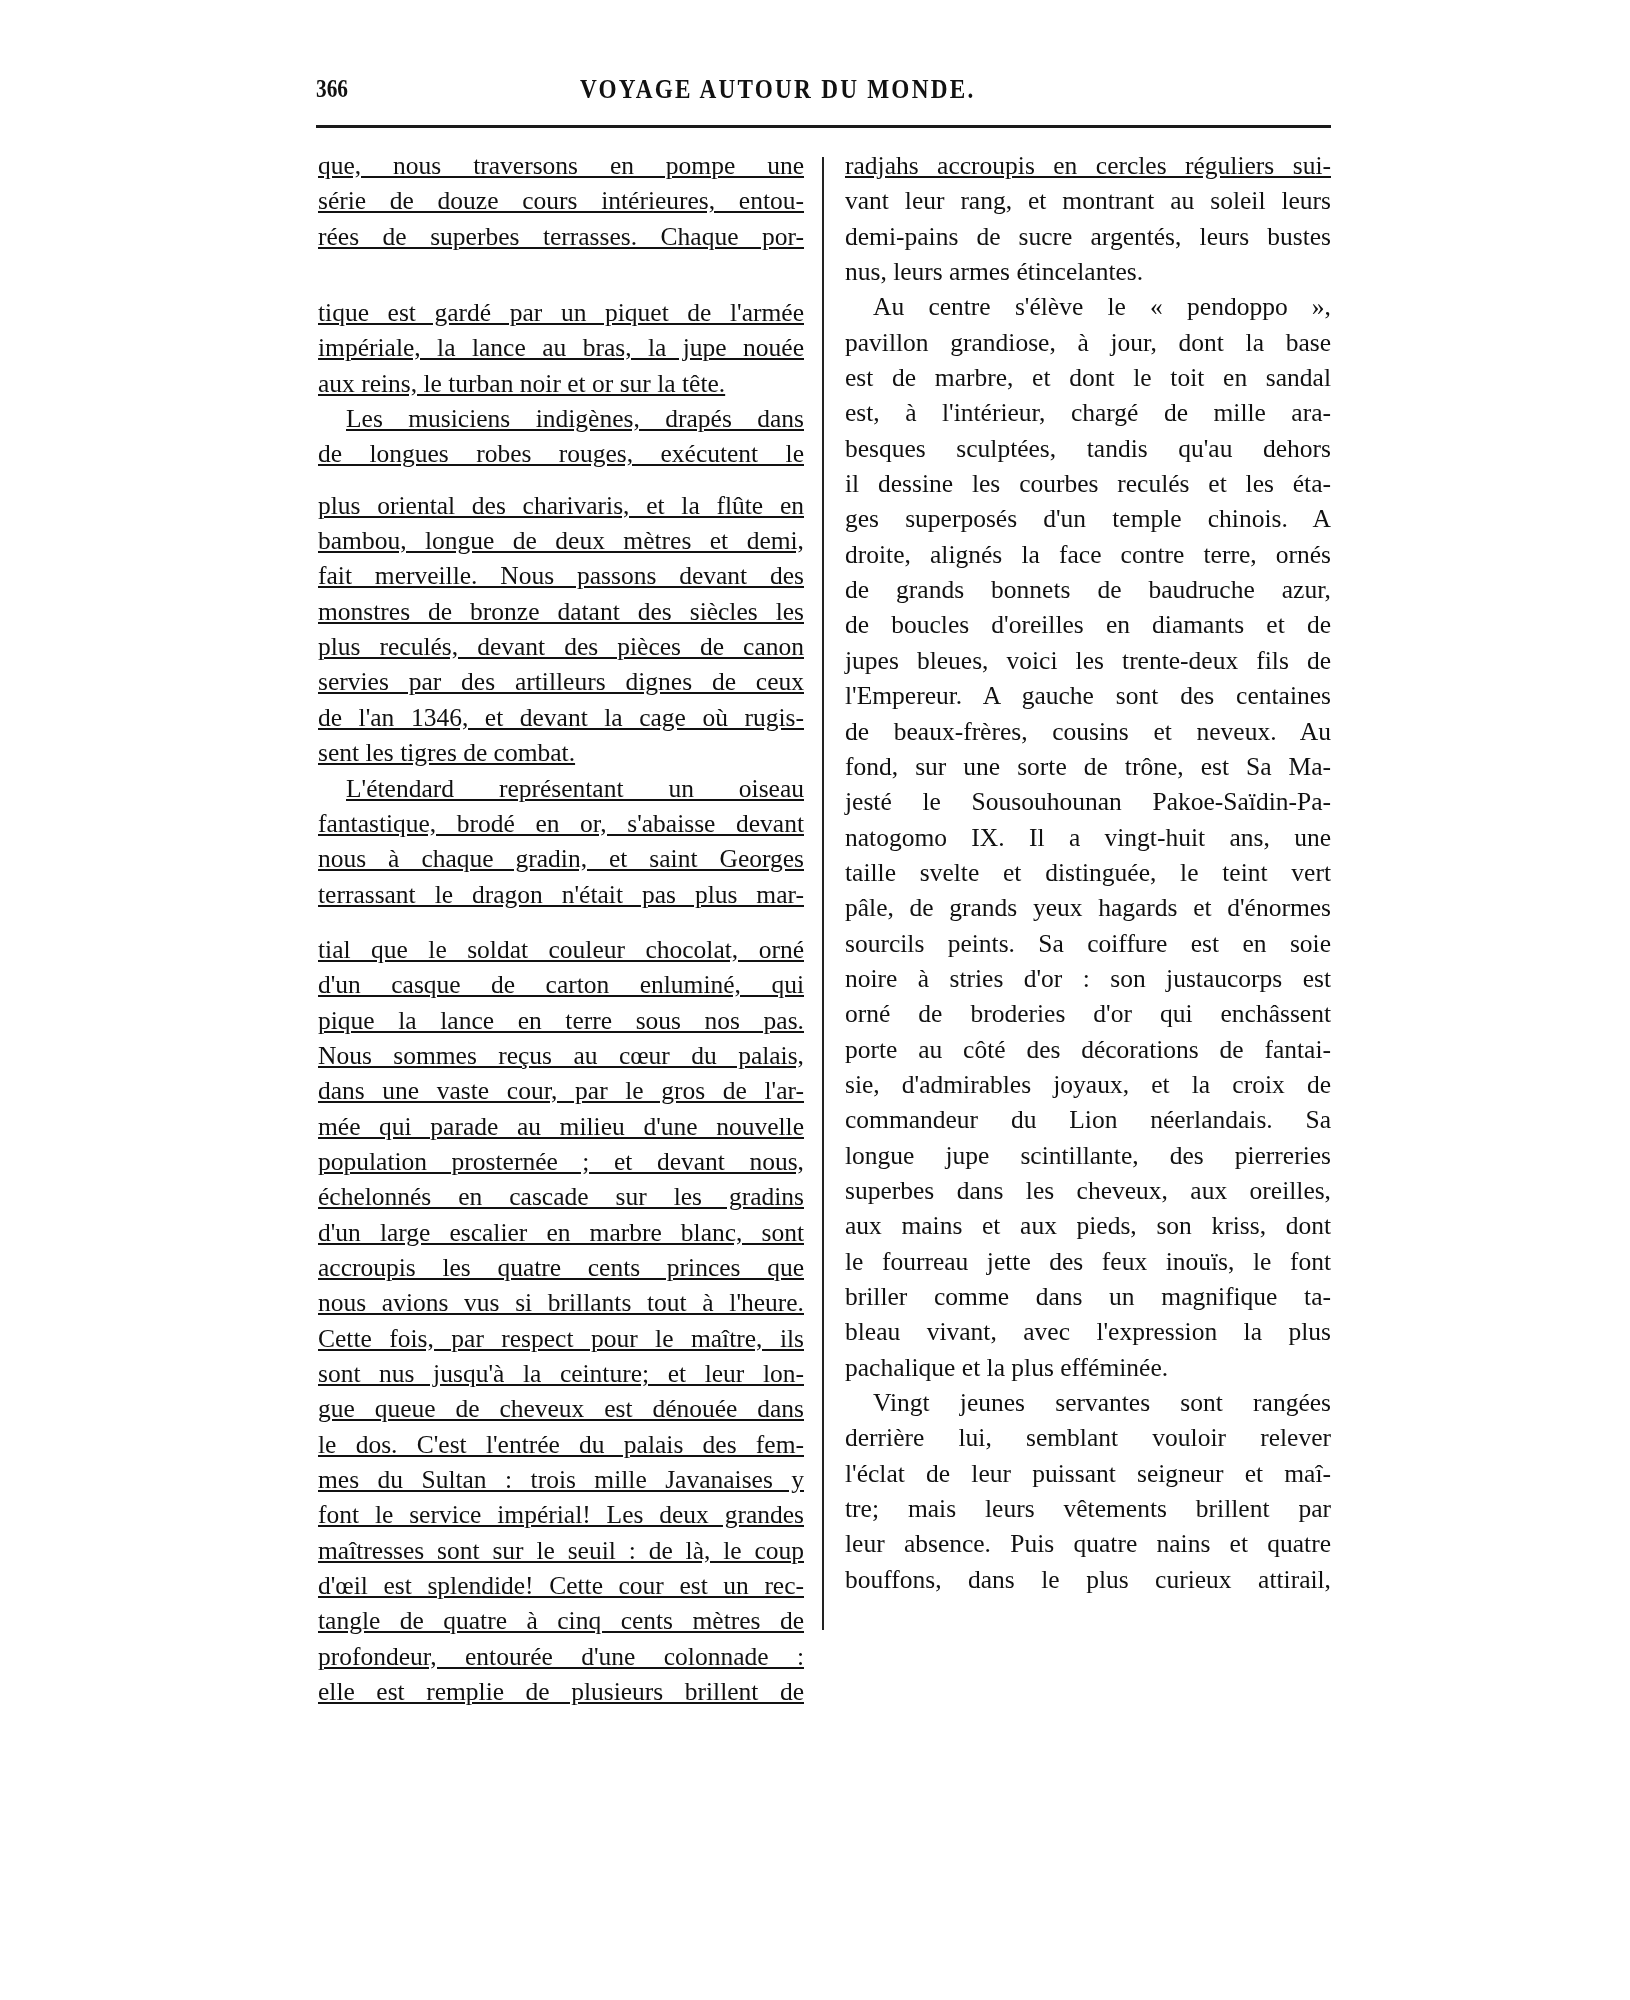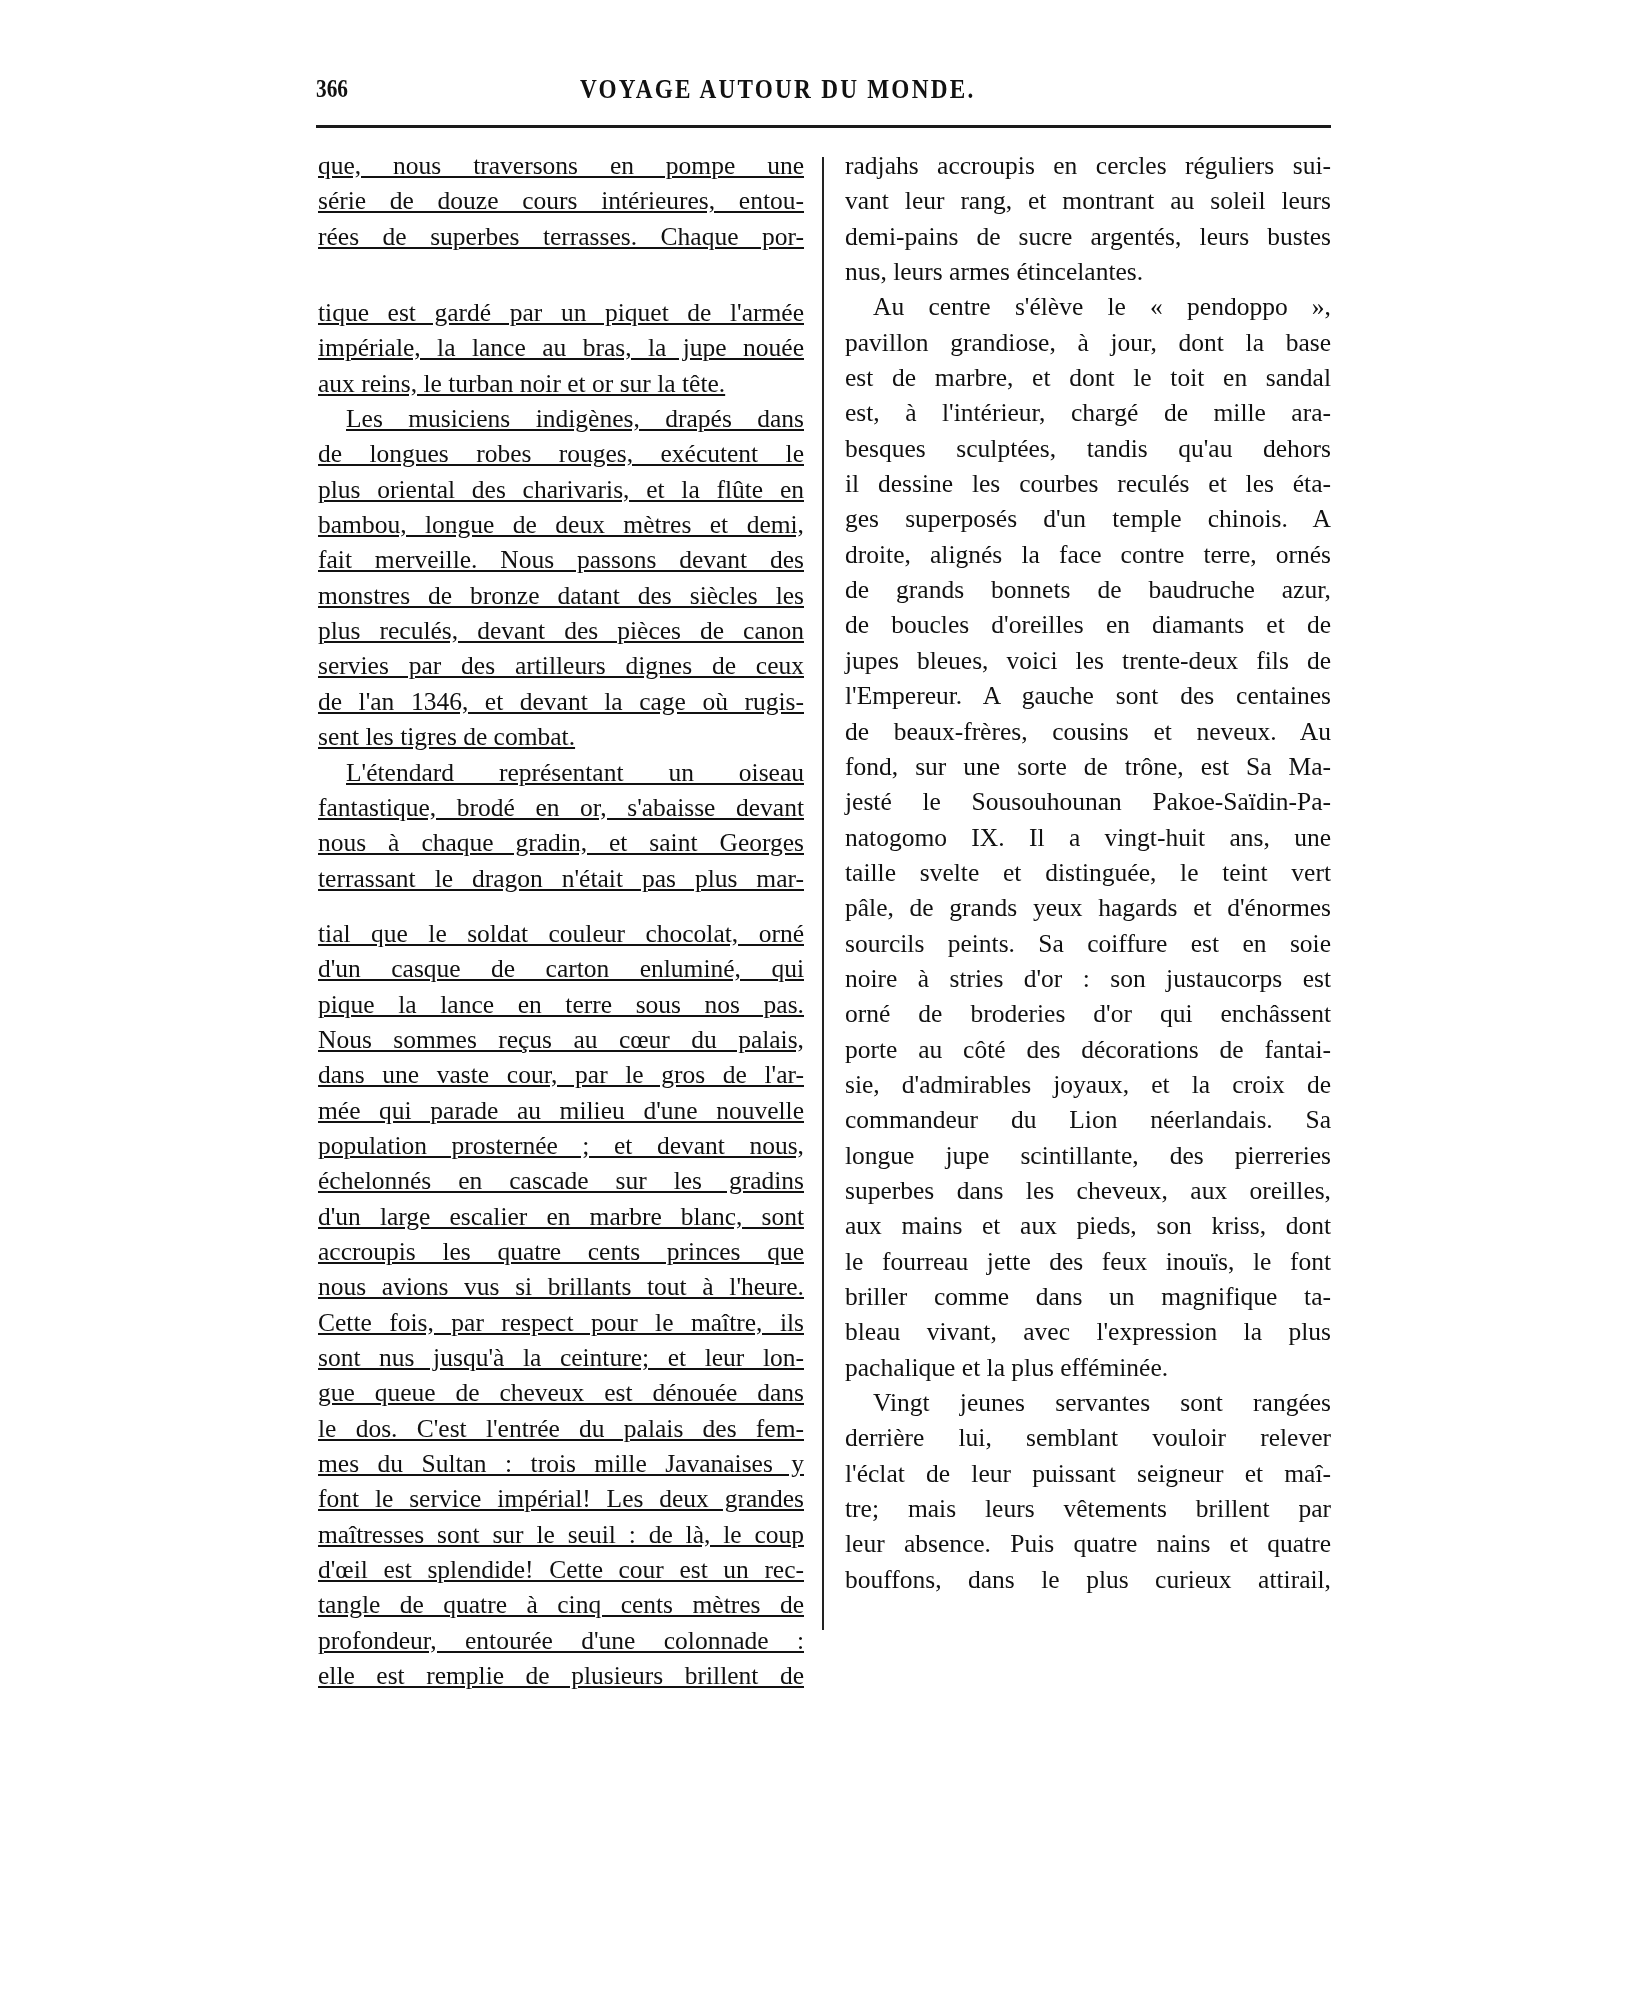--- a/index.html
+++ b/index.html
@@ -46,21 +46,21 @@
 
 <div class="column col-left">
     <span class="line" style="white-space: nowrap;">que, nous traversons en pompe une</span>
     <span class="line" style="white-space: nowrap;">série de douze cours intérieures, entou-</span>
     <span class="line" style="white-space: nowrap;">rées de superbes terrasses. Chaque por-</span>
     <span class="line" style="white-space: nowrap; margin-top: 41px;">tique est gardé par un piquet de l'armée</span>
     <span class="line" style="white-space: nowrap;">impériale, la lance au bras, la jupe nouée</span>
     <span class="line last" style="white-space: nowrap;">aux reins, le turban noir et or sur la tête.</span>
     <span class="line indent" style="white-space: nowrap;">Les musiciens indigènes, drapés dans</span>
     <span class="line" style="white-space: nowrap;">de longues robes rouges, exécutent le</span>
-    <span class="line" style="white-space: nowrap;">plus oriental des charivaris, et la flûte en</span>
+    <span class="line" style="white-space: nowrap; margin-top: 16px;">plus oriental des charivaris, et la flûte en</span>
     <span class="line" style="white-space: nowrap;">bambou, longue de deux mètres et demi,</span>
     <span class="line" style="white-space: nowrap;">fait merveille. Nous passons devant des</span>
     <span class="line" style="white-space: nowrap;">monstres de bronze datant des siècles les</span>
     <span class="line" style="white-space: nowrap;">plus reculés, devant des pièces de canon</span>
     <span class="line" style="white-space: nowrap;">servies par des artilleurs dignes de ceux</span>
     <span class="line" style="white-space: nowrap;">de l'an 1346, et devant la cage où rugis-</span>
     <span class="line last" style="white-space: nowrap;">sent les tigres de combat.</span>
     <span class="line indent" style="white-space: nowrap;">L'étendard représentant un oiseau</span>
     <span class="line" style="white-space: nowrap;">fantastique, brodé en or, s'abaisse devant</span>
     <span class="line" style="white-space: nowrap;">nous à chaque gradin, et saint Georges</span>
@@ -83,21 +83,21 @@
     <span class="line" style="white-space: nowrap;">mes du Sultan : trois mille Javanaises y</span>
     <span class="line" style="white-space: nowrap;">font le service impérial! Les deux grandes</span>
     <span class="line" style="white-space: nowrap;">maîtresses sont sur le seuil : de là, le coup</span>
     <span class="line" style="white-space: nowrap;">d'œil est splendide! Cette cour est un rec-</span>
     <span class="line" style="white-space: nowrap;">tangle de quatre à cinq cents mètres de</span>
     <span class="line" style="white-space: nowrap;">profondeur, entourée d'une colonnade :</span>
     <span class="line" style="white-space: nowrap;">elle est remplie de plusieurs brillent de</span>
   </div>
 <div class="column-divider"></div>
 <div class="column col-right">
-    <span class="line" style="white-space: nowrap;">radjahs accroupis en cercles réguliers sui-</span>
+    <span class="line" style="white-space: nowrap; text-decoration: underline;">radjahs accroupis en cercles réguliers sui-</span>
     <span class="line" style="white-space: nowrap;">vant leur rang, et montrant au soleil leurs</span>
     <span class="line" style="white-space: nowrap;">demi-pains de sucre argentés, leurs bustes</span>
     <span class="line last" style="white-space: nowrap;">nus, leurs armes étincelantes.</span>
     <span class="line indent" style="white-space: nowrap;">Au centre s'élève le « pendoppo »,</span>
     <span class="line" style="white-space: nowrap;">pavillon grandiose, à jour, dont la base</span>
     <span class="line" style="white-space: nowrap;">est de marbre, et dont le toit en sandal</span>
     <span class="line" style="white-space: nowrap;">est, à l'intérieur, chargé de mille ara-</span>
     <span class="line" style="white-space: nowrap;">besques sculptées, tandis qu'au dehors</span>
     <span class="line" style="white-space: nowrap;">il dessine les courbes reculés et les éta-</span>
     <span class="line" style="white-space: nowrap;">ges superposés d'un temple chinois. A</span>

